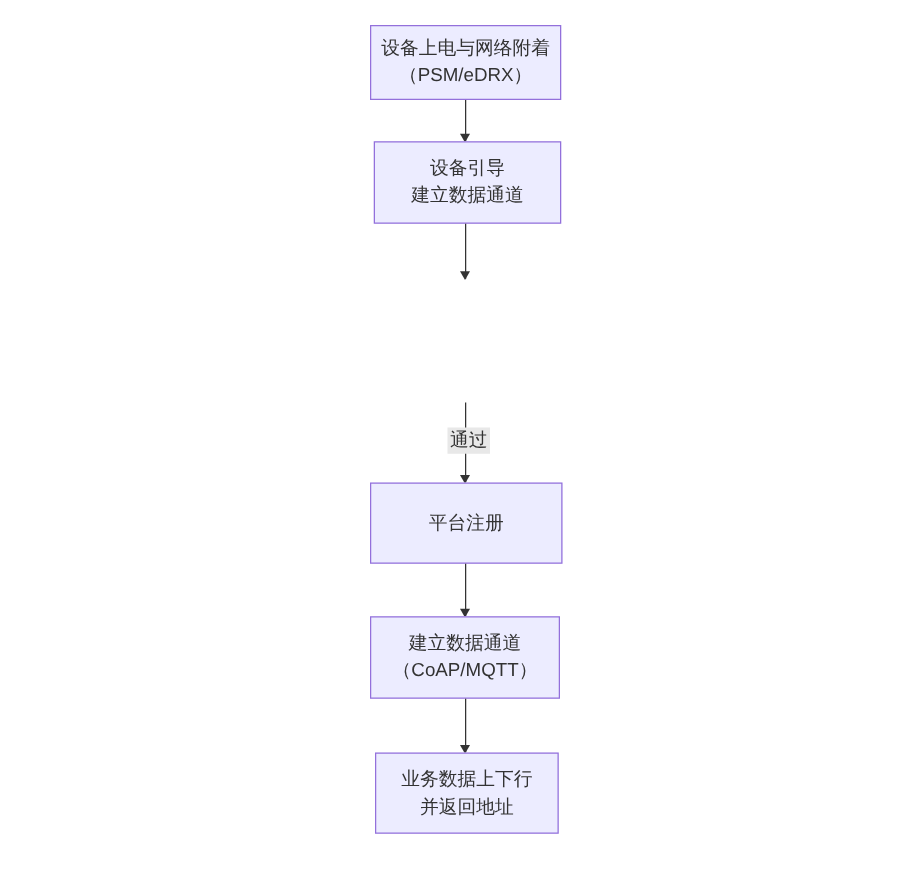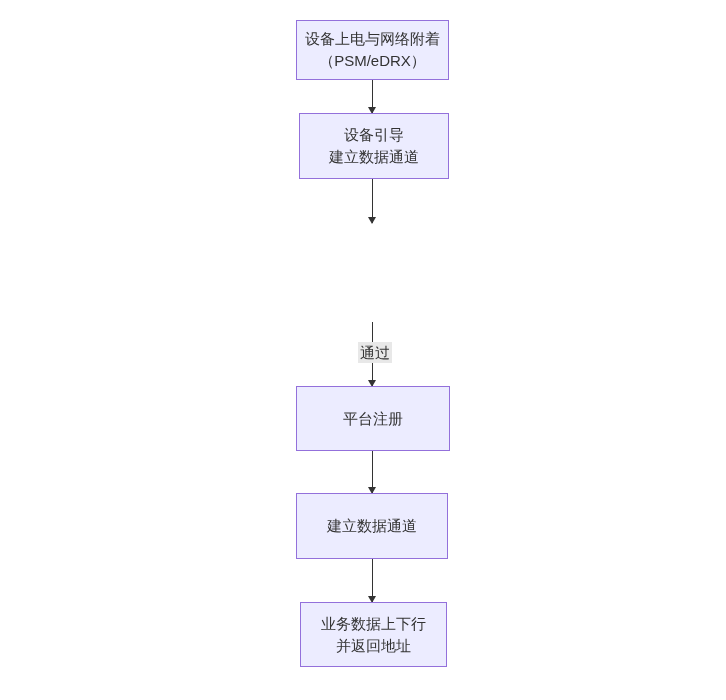--- a/index.html
+++ b/index.html
@@ -108,20 +108,21 @@
   <div class="node" style="left:296px; top:386px; width:154px; height:65px;">
     <span class="line">平台注册</span>
   </div>
 
   <div class="edge" style="left:372px; top:451px; height:42px;">
     <span class="arrowhead"></span>
   </div>
 
   <div class="node" style="left:296px; top:493px; width:152px; height:66px;">
     <span class="line">建立数据通道</span>
+    <span class="line">（CoAP/MQTT）</span>
   </div>
 
   <div class="edge" style="left:372px; top:559px; height:43px;">
     <span class="arrowhead"></span>
   </div>
 
   <div class="node" style="left:300px; top:602px; width:147px; height:65px;">
     <span class="line">业务数据上下行</span>
     <span class="line">并返回地址</span>
   </div>

